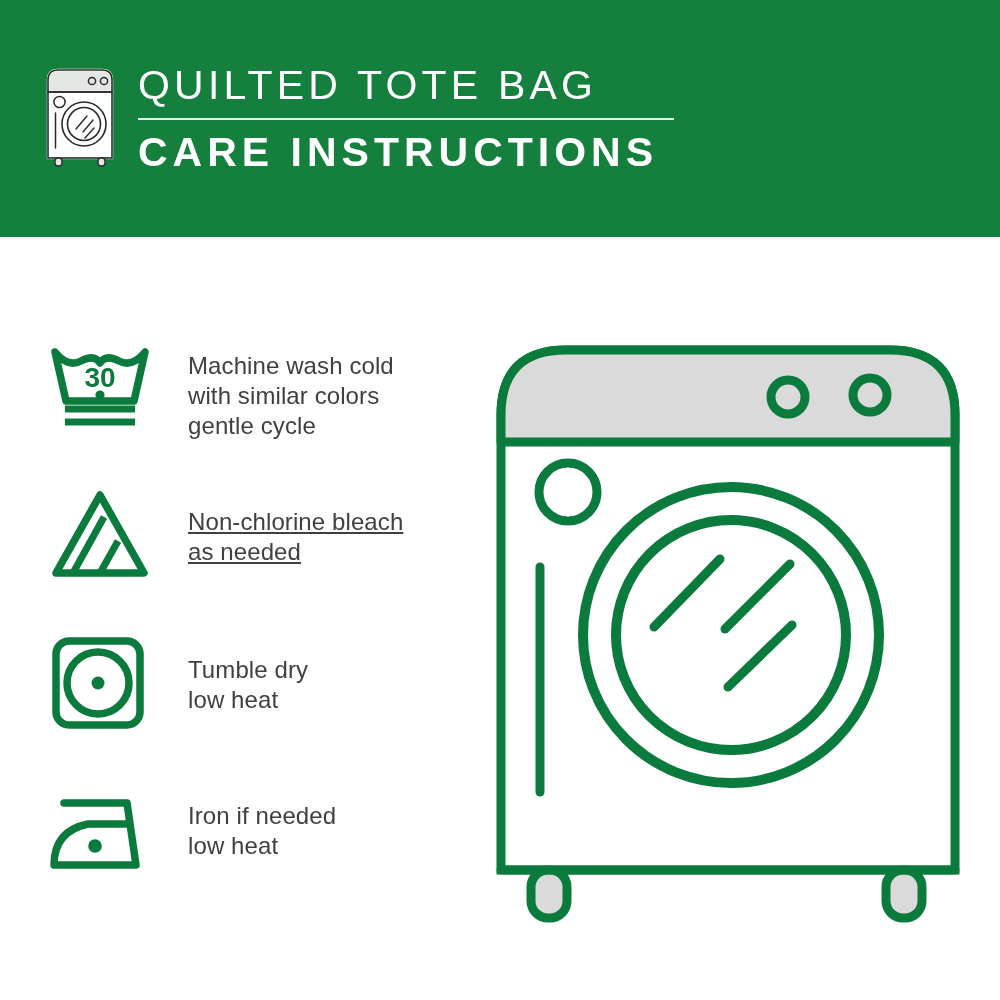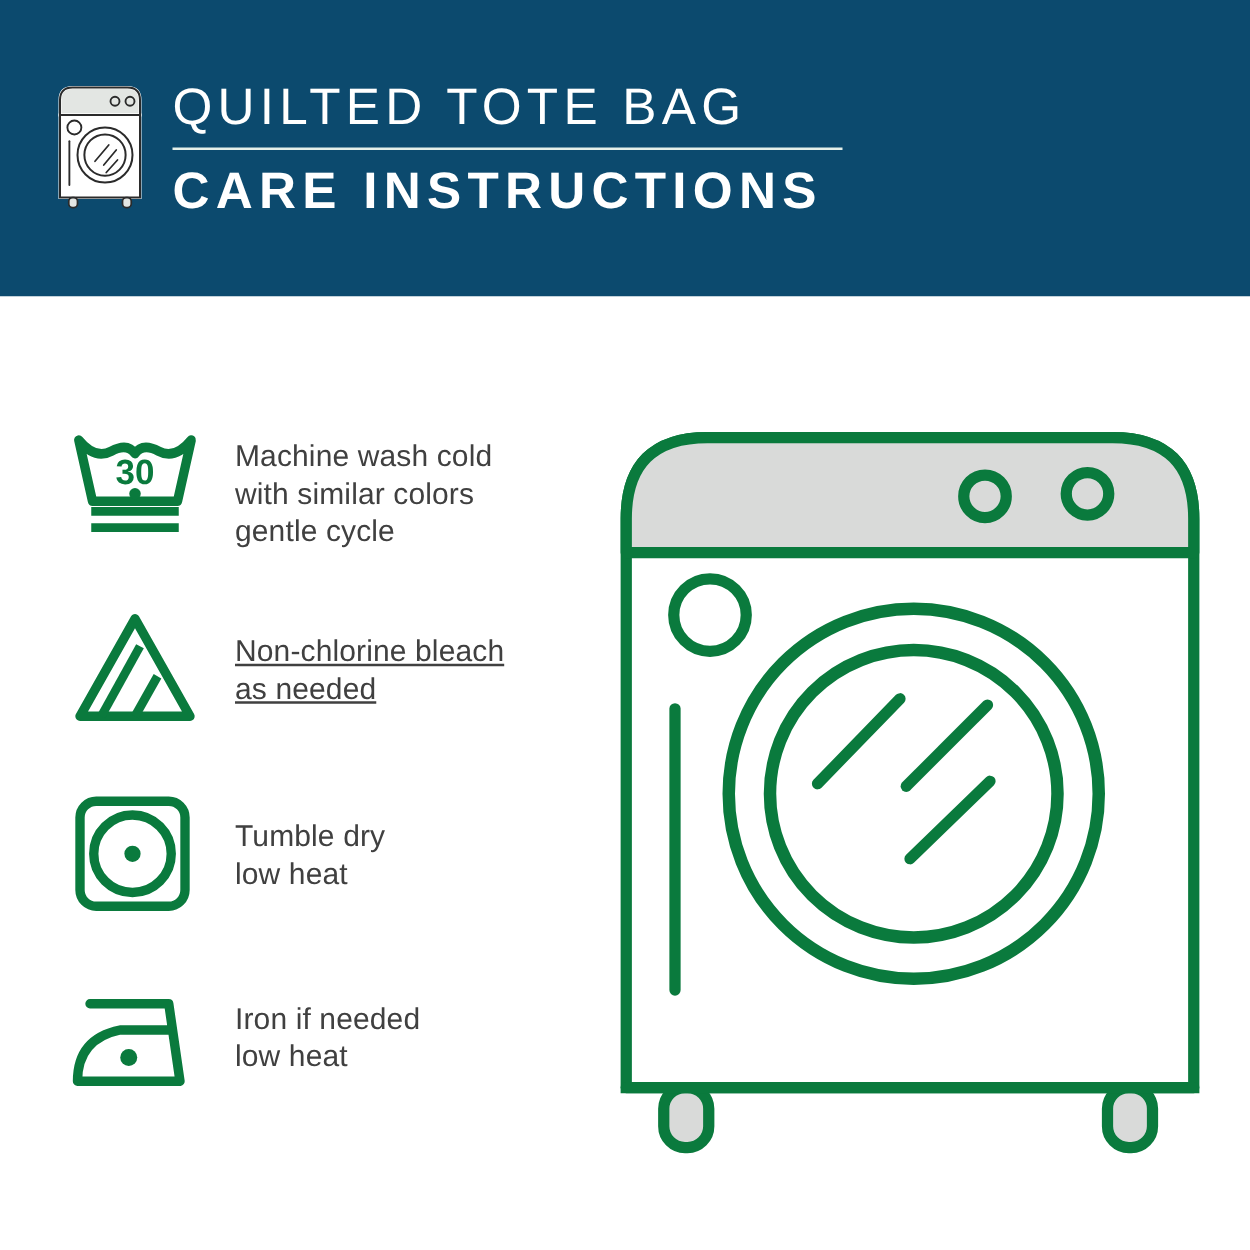--- a/index.html
+++ b/index.html
@@ -15,21 +15,21 @@
     position: relative;
   }
 
   
   .header {
     position: absolute;
     left: 0;
     top: 0;
     width: 1000px;
     height: 237px;
-    background: #0c4a6e;
+    background: #15803d;
     box-sizing: border-box;
   }
   .header-inner {
     position: absolute;
     left: 44px;
     top: 62px;
     display: flex;
     align-items: flex-start;
   }
   .brand-icon {
@@ -89,21 +89,21 @@
     display: flex;
     align-items: flex-start;
     height: 148px;
   }
   .care-symbol {
     width: 112px;
     height: 104px;
     flex: 0 0 auto;
     display: flex;
     align-items: center;
-    justify-content: flex-end;
+    justify-content: flex-start;
   }
   .care-text {
     margin-left: 28px;
     margin-top: 14px;
     color: #404040;
     font-size: 24px;
     line-height: 30px;
     font-weight: 400;
     letter-spacing: 0.1px;
     white-space: pre-line;

